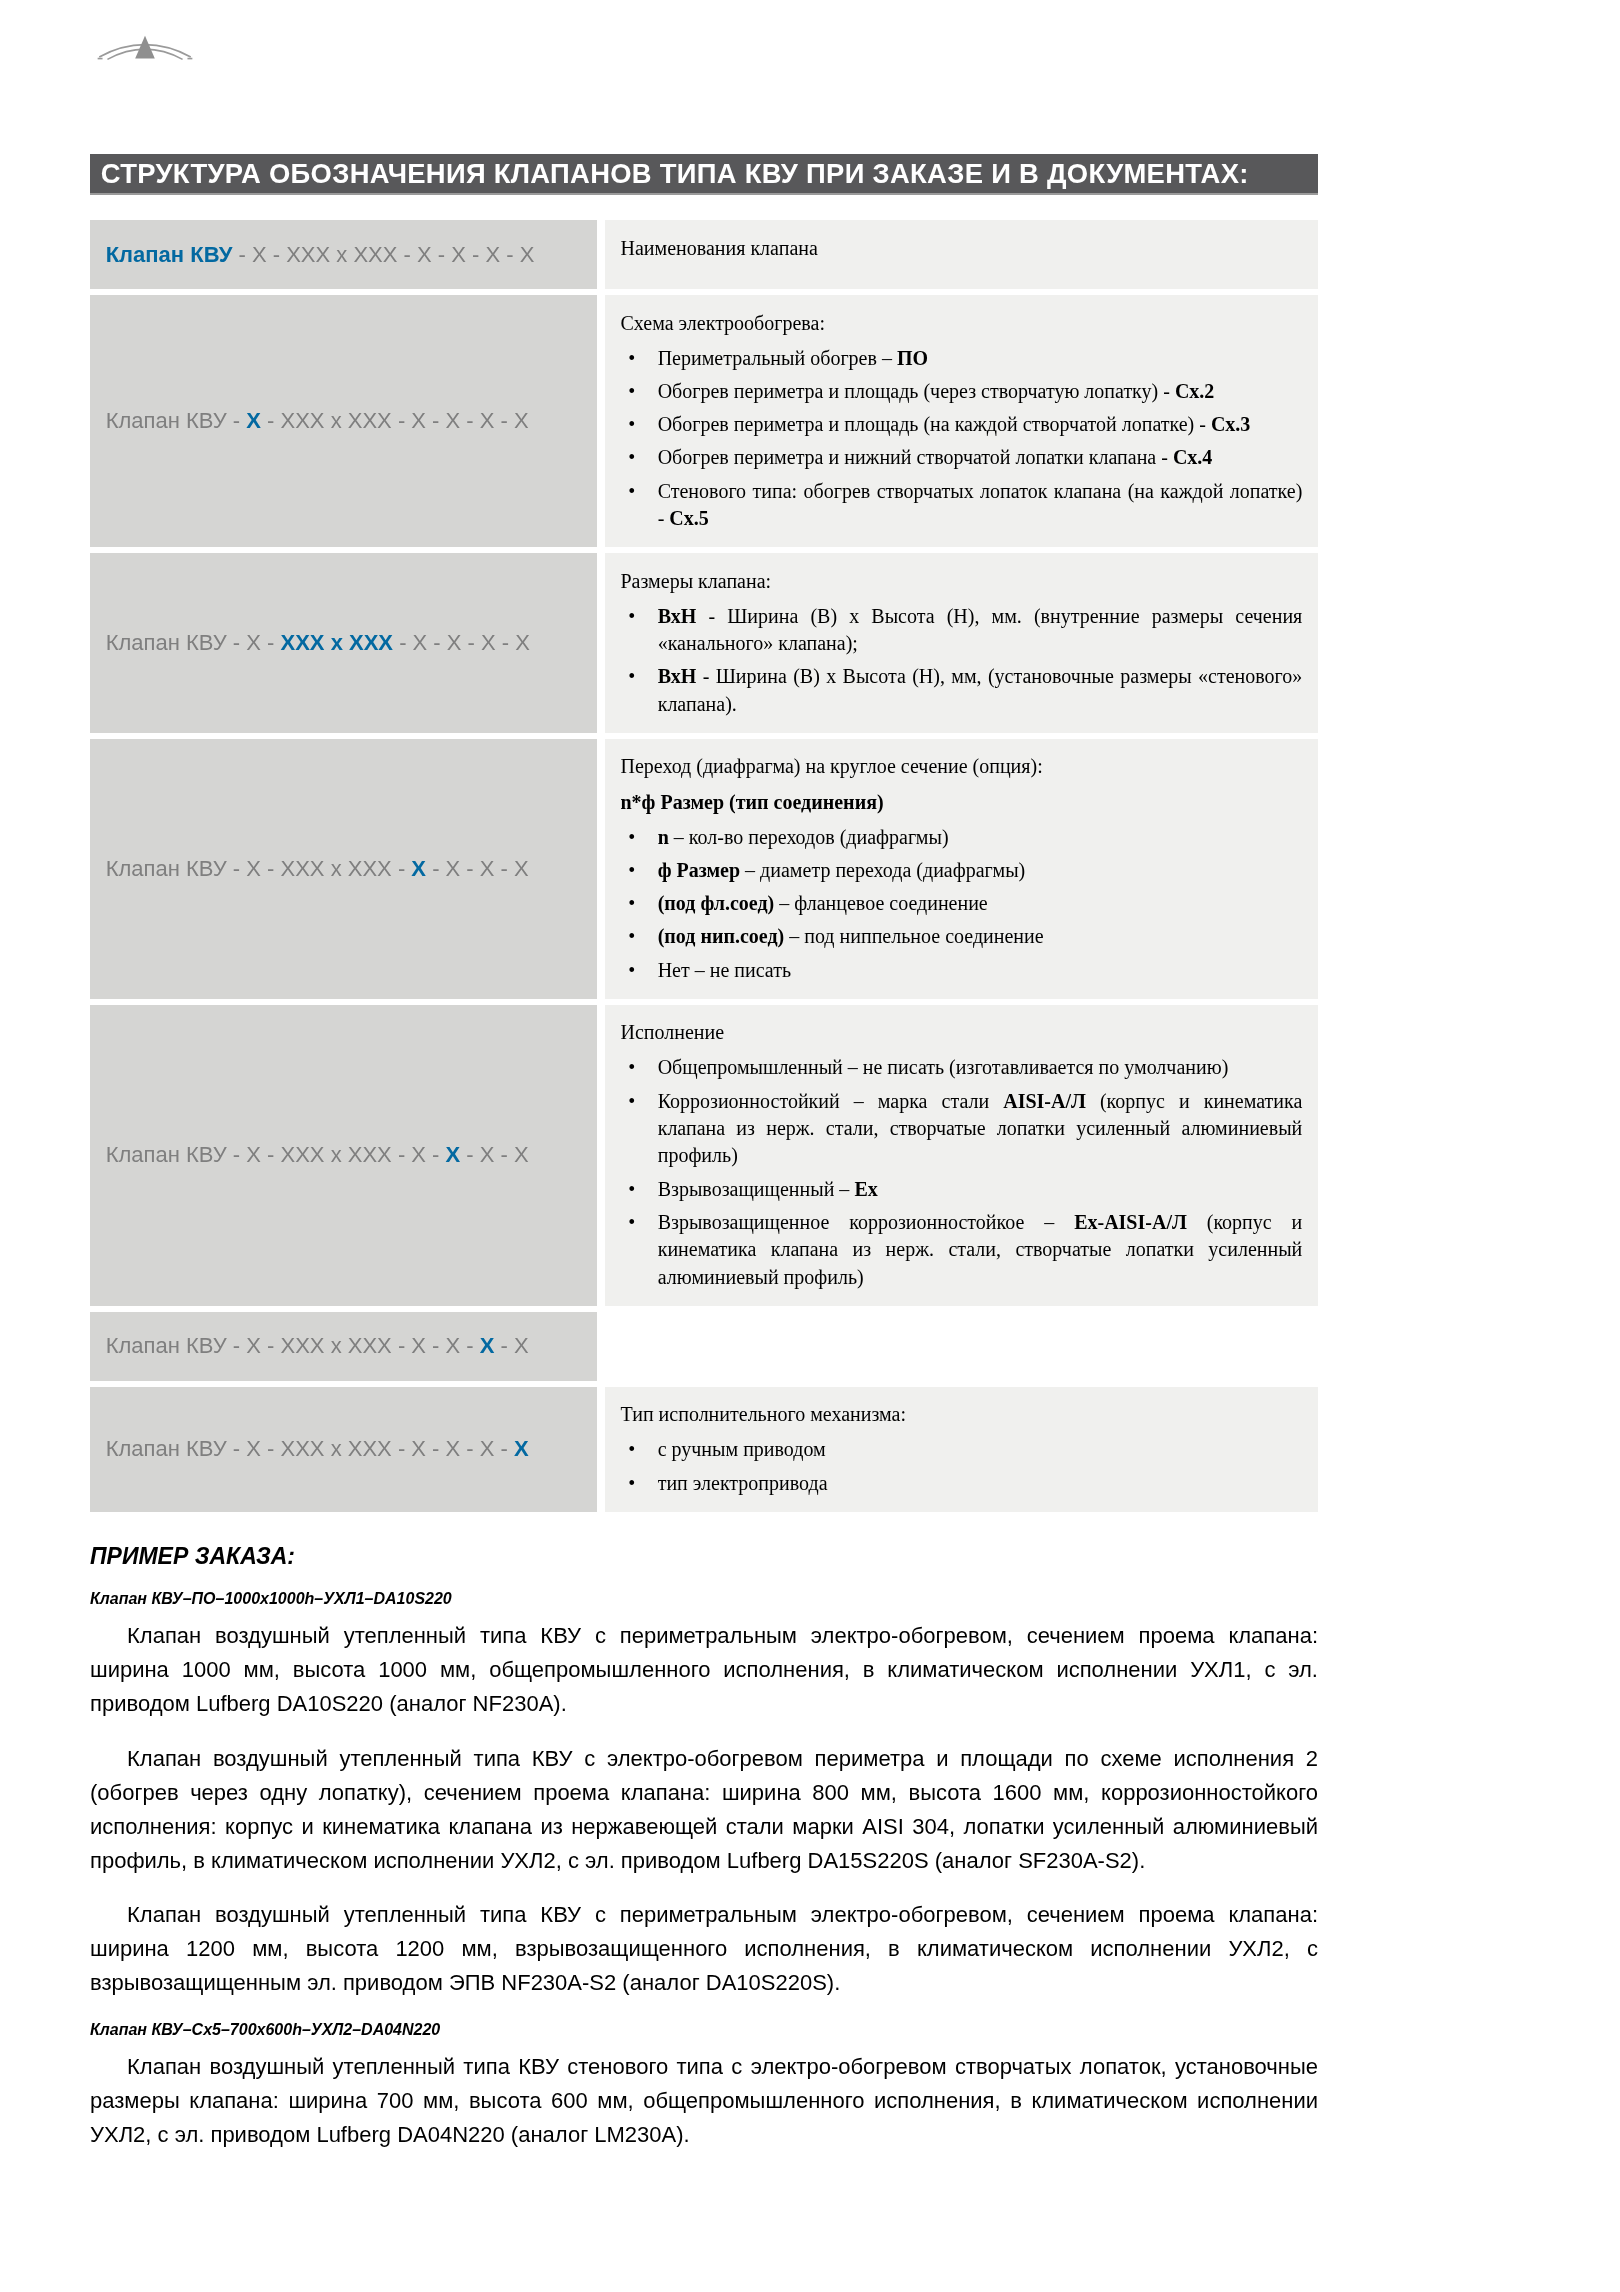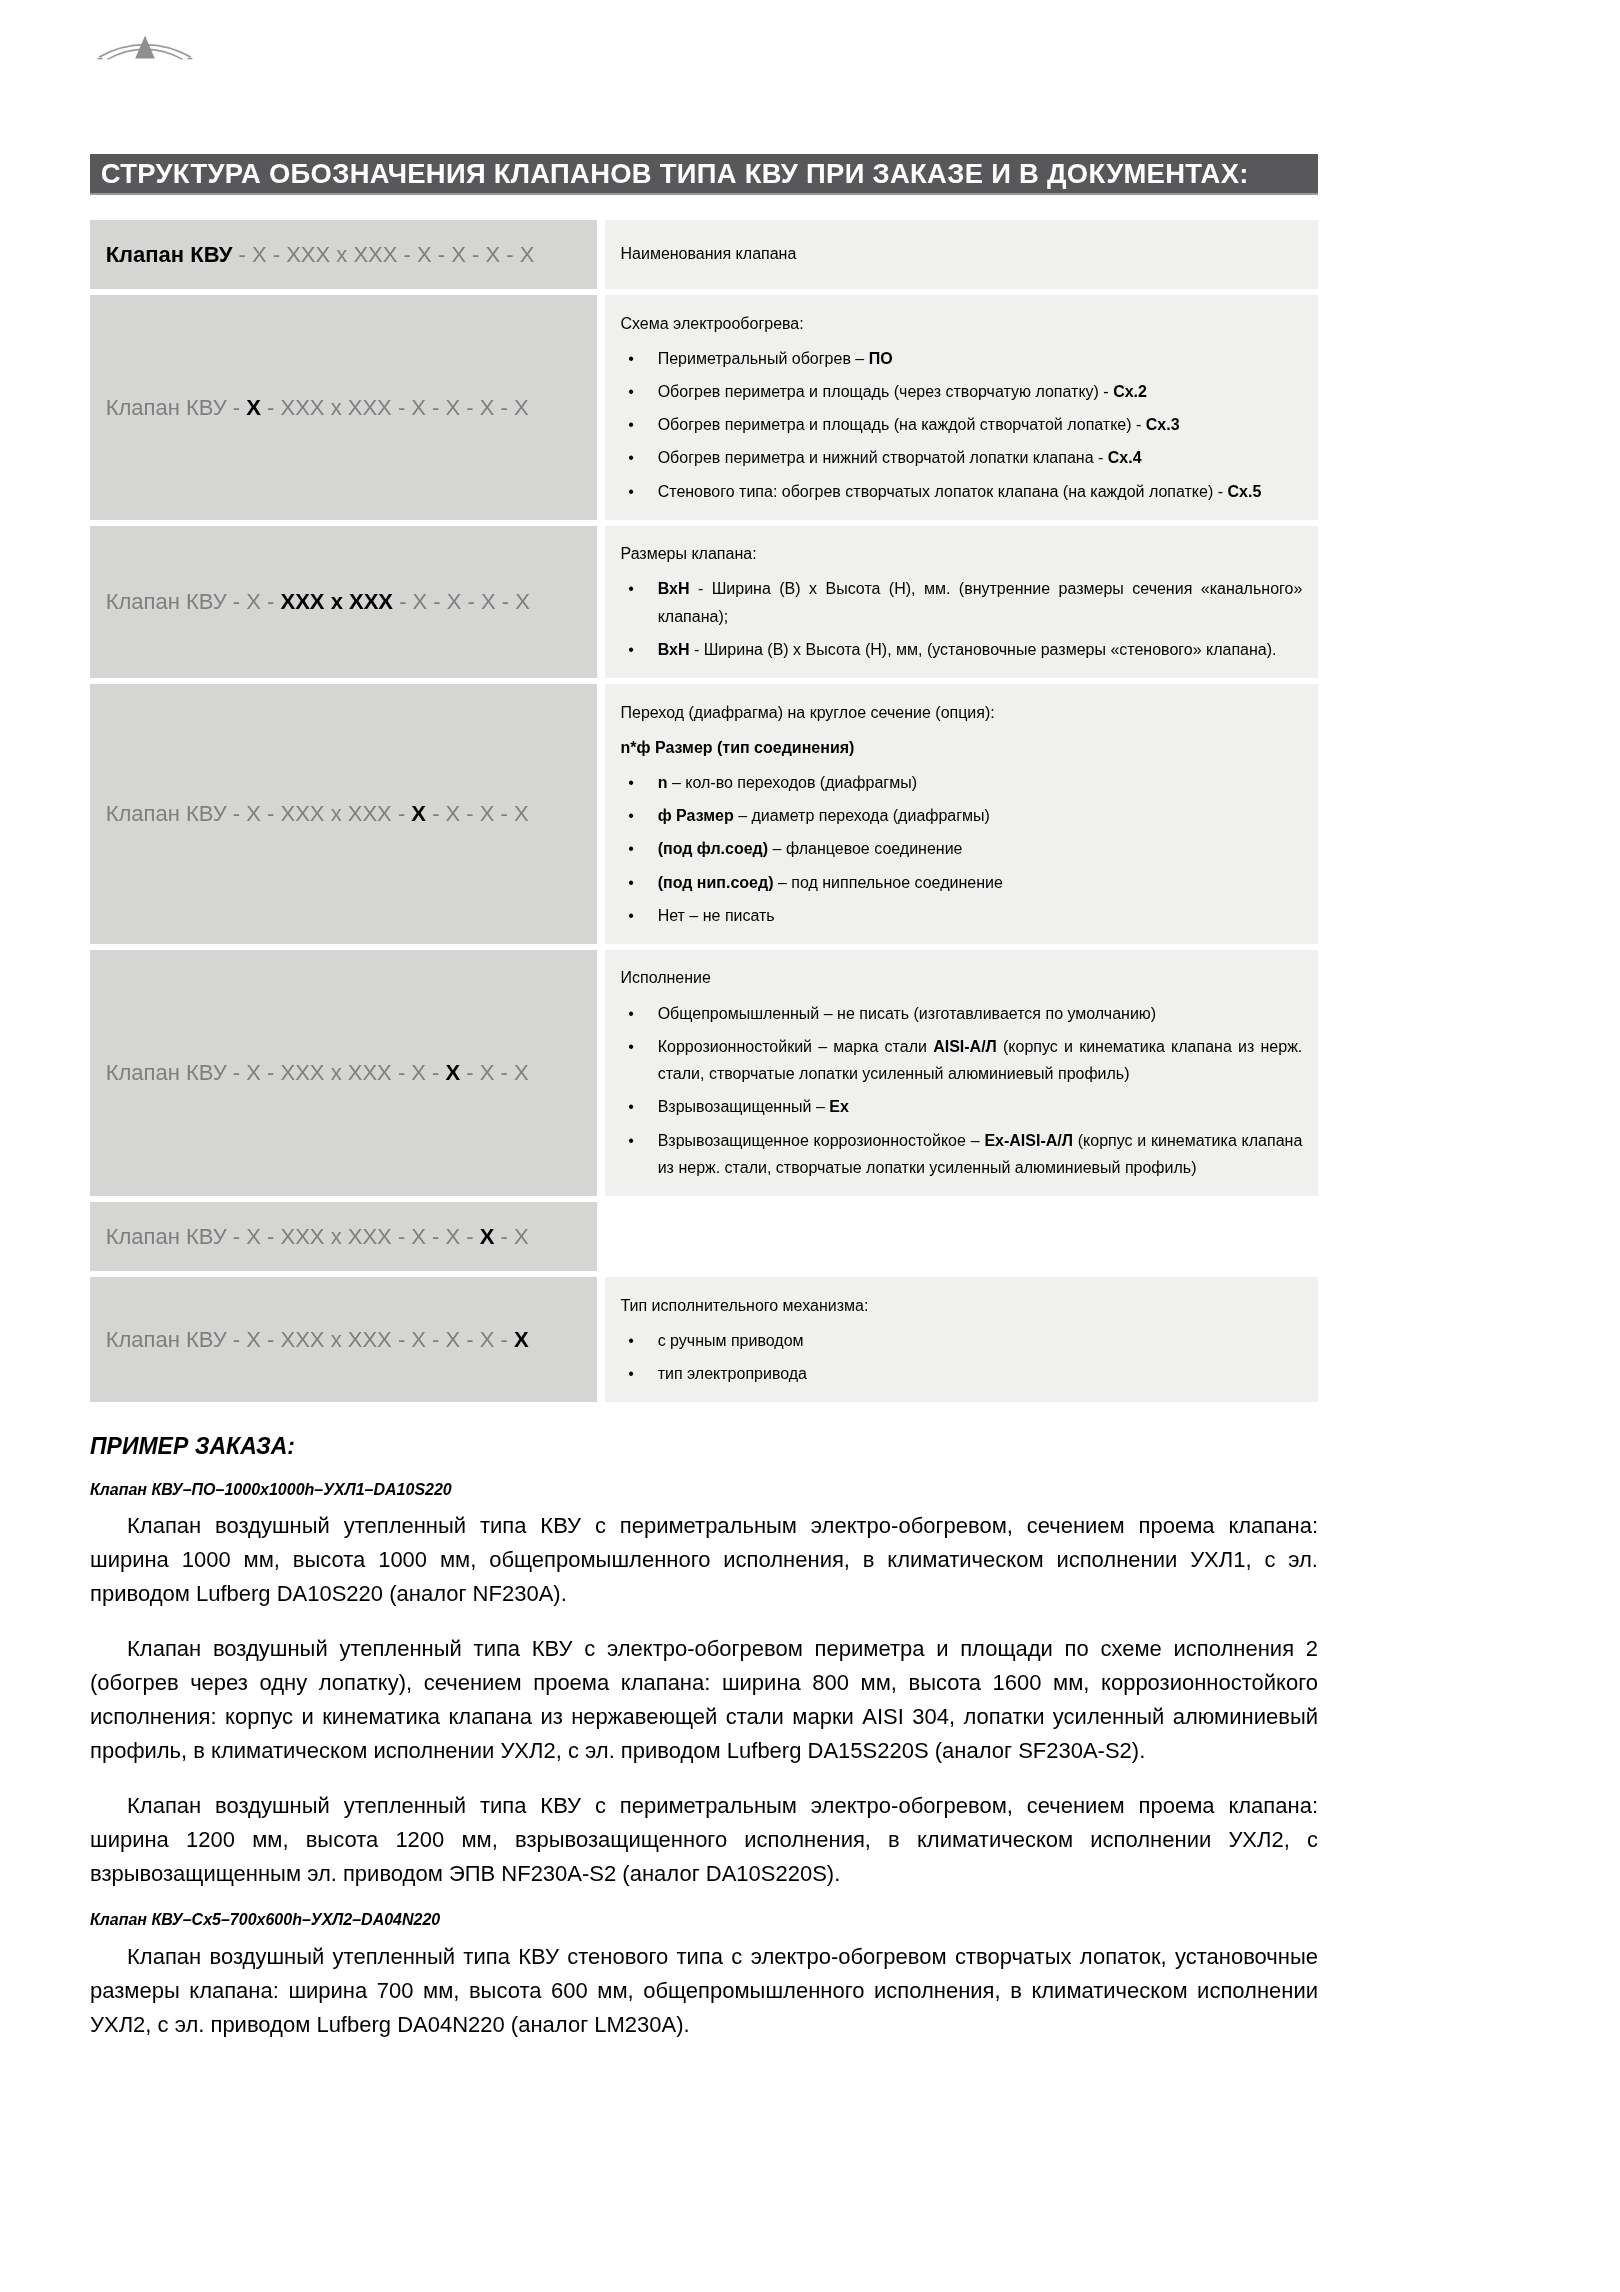--- a/index.html
+++ b/index.html
@@ -21,25 +21,25 @@
     border-bottom:2px solid #9a9a9a;
     box-sizing:border-box;
   }
   .t-table{margin-top:25.5px;display:flex;flex-direction:column;gap:5.9px;}
   .t-row{display:flex;gap:7.8px;min-height:69px;}
   .cell-left{
     background:#d5d5d3;flex:0 0 507px;box-sizing:border-box;
     display:flex;align-items:center;padding:9.8px 15.7px;
     color:#7f7f7f;font-size:22px;line-height:27.4px;
   }
-  .cell-left .b{color:#000000;font-weight:bold;}
+  .cell-left .b{color:#0369a1;font-weight:bold;}
   .cell-right{
     background:#f0f0ee;flex:1;box-sizing:border-box;
-    padding:11.8px 15.7px;font-size:16px;line-height:27.4px;
-    display:flex;flex-direction:column;justify-content:center;
+    padding:11.8px 15.7px;font-size:20px;line-height:27.4px;
+    display:flex;flex-direction:column;font-family:Liberation Serif, serif;
   }
   .cell-right .b{font-weight:bold;}
   .r-heading{margin:2.9px 0 4.9px 0;}
   .bullet-item{display:flex;margin:2.9px 0;}
   .dot{flex:0 0 17.6px;margin-left:7.8px;margin-right:11.8px;}
   .bullet-text{flex:1;text-align:justify;}
   .examples-title{margin-top:31px;font-weight:bold;font-style:italic;font-size:23px;}
   .example{margin-top:20.6px;}
   .ex-heading{font-weight:bold;font-style:italic;font-size:16px;}
   .ex-body{margin-top:10.8px;font-size:22px;line-height:34px;text-align:justify;text-indent:37px;}

